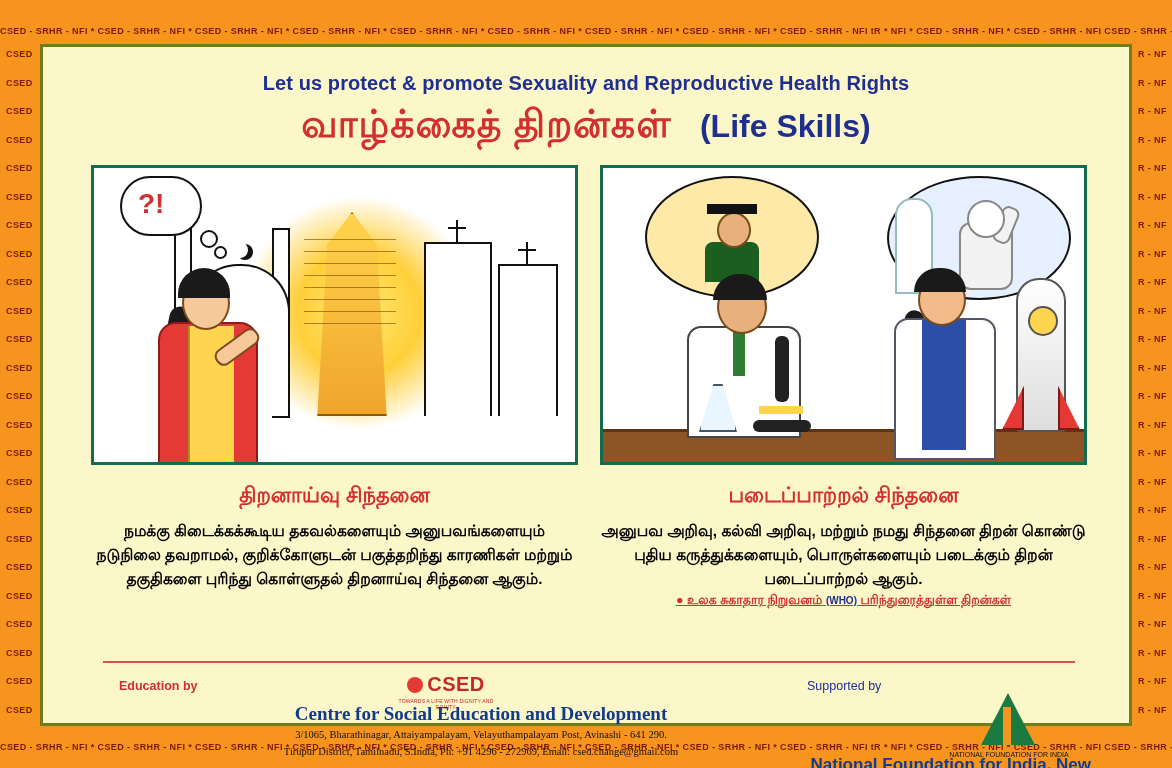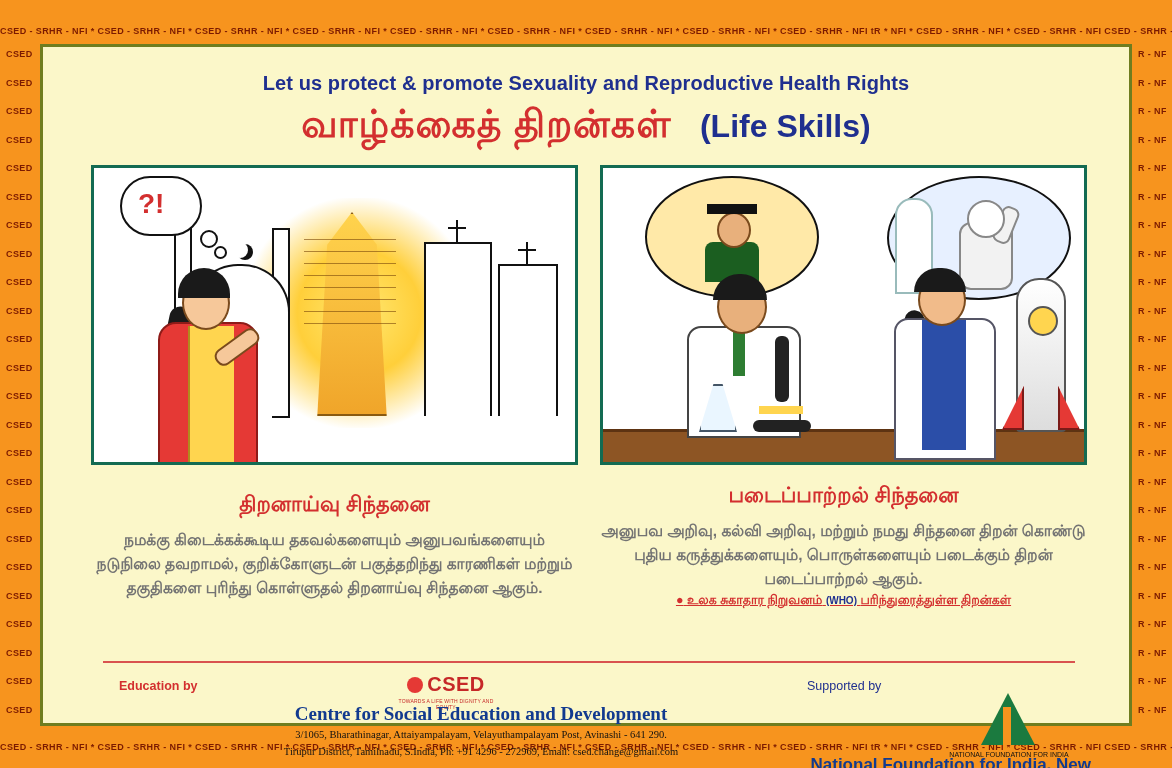--- a/index.html
+++ b/index.html
@@ -154,29 +154,29 @@
   .grad-person .cap{position:absolute;left:6px;top:8px;width:50px;height:10px;background:#111;}
   .grad-person .gown{position:absolute;left:4px;top:46px;width:54px;height:40px;background:#1b5e20;border-radius:8px 8px 0 0;}
   .astro{position:absolute;left:60px;top:18px;width:70px;height:92px;}
   .astro .suit{position:absolute;left:10px;top:26px;width:50px;height:64px;background:#f2f2f2;border:2px solid #888;border-radius:12px;}
   .astro .helm{position:absolute;left:18px;top:4px;width:34px;height:34px;border-radius:50%;background:#fff;border:2px solid #888;}
   .astro .armup{position:absolute;left:48px;top:10px;width:14px;height:34px;background:#f2f2f2;border:2px solid #888;border-radius:7px;transform:rotate(22deg);}
   .tower{position:absolute;left:6px;top:20px;width:34px;height:92px;background:#fff;border:2px solid #9bb;border-radius:17px 17px 0 0;}
   
   #captions{
     position:absolute;left:48px;top:436px;width:996px;
-    display:flex;justify-content:space-between;align-items:center;
+    display:flex;justify-content:space-between;
   }
   .cap-col{width:487px;text-align:center;}
   .cap-head{
     color:#d32f2f;font-size:21px;font-weight:bold;margin-bottom:9px;
     font-family:"Liberation Sans","DejaVu Sans",sans-serif;
   }
   .cap-body{
-    color:#737373;font-size:15.5px;line-height:1.55;font-weight:bold;
+    color:#000000;font-size:15.5px;line-height:1.55;font-weight:bold;
     font-family:"Liberation Sans","DejaVu Sans",sans-serif;
   }
   .cap-note{
     margin-top:2px;color:#d32f2f;font-size:12.5px;font-weight:bold;text-decoration:underline;
   }
   .cap-note .who{color:#1f2f8f;font-size:10px;}
   .bullet{color:#d32f2f;}
   
   #divider{
     position:absolute;left:60px;top:614px;width:972px;height:2px;background:#d9534f;

